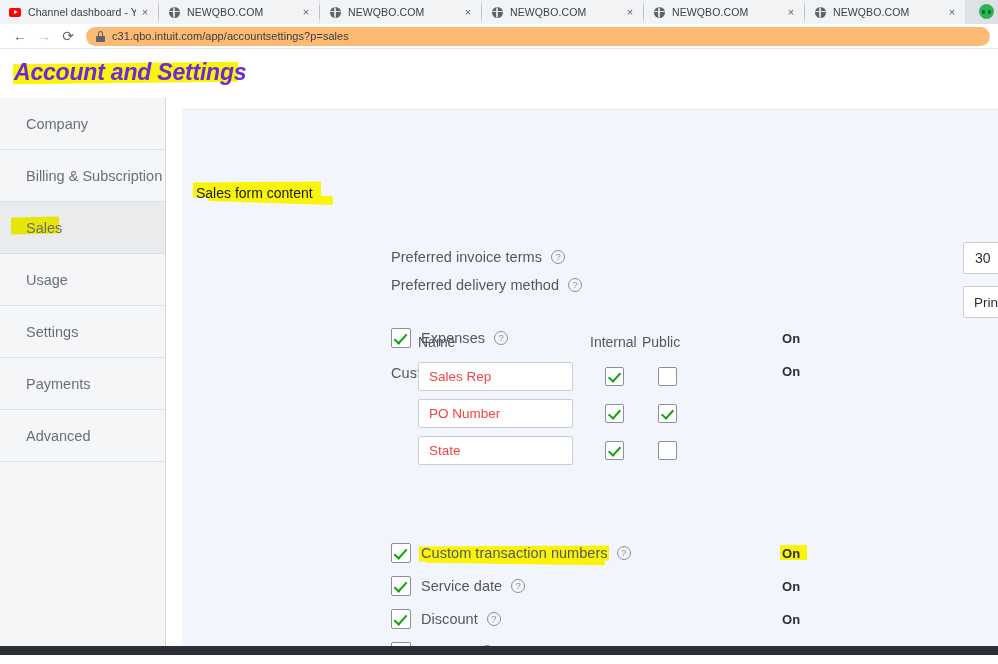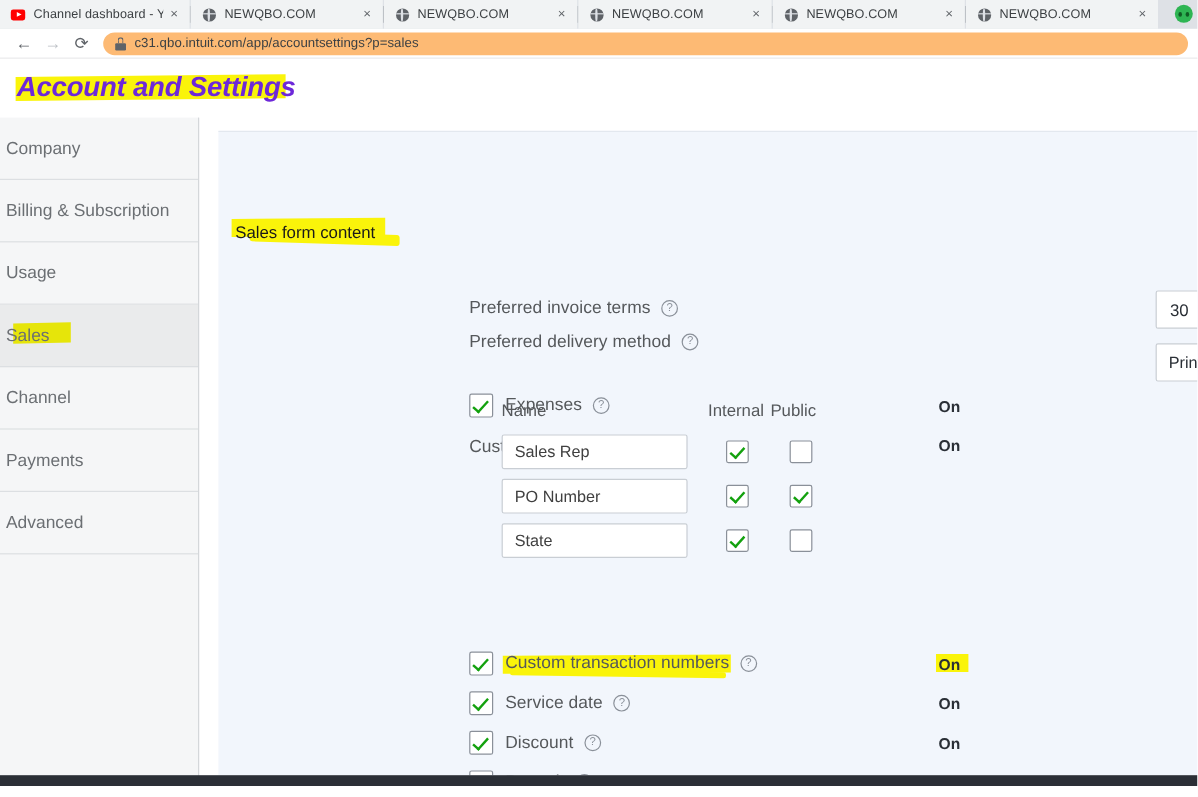--- a/index.html
+++ b/index.html
@@ -204,21 +204,21 @@
     width: 166px;
     height: 557px;
     background: #f5f6f7;
     border-right: 1px solid #d4d7da;
     box-sizing: border-box;
   }
   .side-item {
     height: 52px;
     display: flex;
     align-items: center;
-    padding-left: 5px;
+    padding-left: 26px;
     border-bottom: 1px solid #dcdfe2;
     font-size: 14.5px;
     color: #6b6f73;
     box-sizing: border-box;
     position: relative;
   }
   .side-item.selected { background: #eaebec; }
   .side-item .label { position: relative; z-index: 2; }
   .side-hl {
     position: absolute;
@@ -394,21 +394,21 @@
     height: 37px;
   }
   .cf-input {
     width: 155px; height: 29px;
     border: 1px solid #c9ced4;
     background: #ffffff;
     border-radius: 2px;
     display: flex; align-items: center;
     padding-left: 10px;
     font-size: 13.5px;
-    color: #404040;
+    color: #ef4444;
     box-sizing: border-box;
     margin-right: 32px;
   }
   .cf-cell {
     width: 53px;
     display: flex;
     align-items: center;
   }
 
   #bottom-bar {
@@ -505,29 +505,29 @@
   <div id="page-title-hl"></div>
   <div id="page-title">Account and Settings</div>
 
   <div id="sidebar">
     <div class="side-item">
       <span class="label">Company</span>
     </div>
     <div class="side-item">
       <span class="label">Billing &amp; Subscription</span>
     </div>
-    <div class="side-item">
-      <span class="label">Usage</span>
-    </div>
     <div class="side-item selected">
       <span class="side-hl"></span>
       <span class="label">Sales</span>
     </div>
     <div class="side-item">
-      <span class="label">Channel</span>
+      <span class="label">Usage</span>
+    </div>
+    <div class="side-item">
+      <span class="label">Settings</span>
     </div>
     <div class="side-item">
       <span class="label">Payments</span>
     </div>
     <div class="side-item">
       <span class="label">Advanced</span>
     </div>
   </div>
 
   <div id="content">

